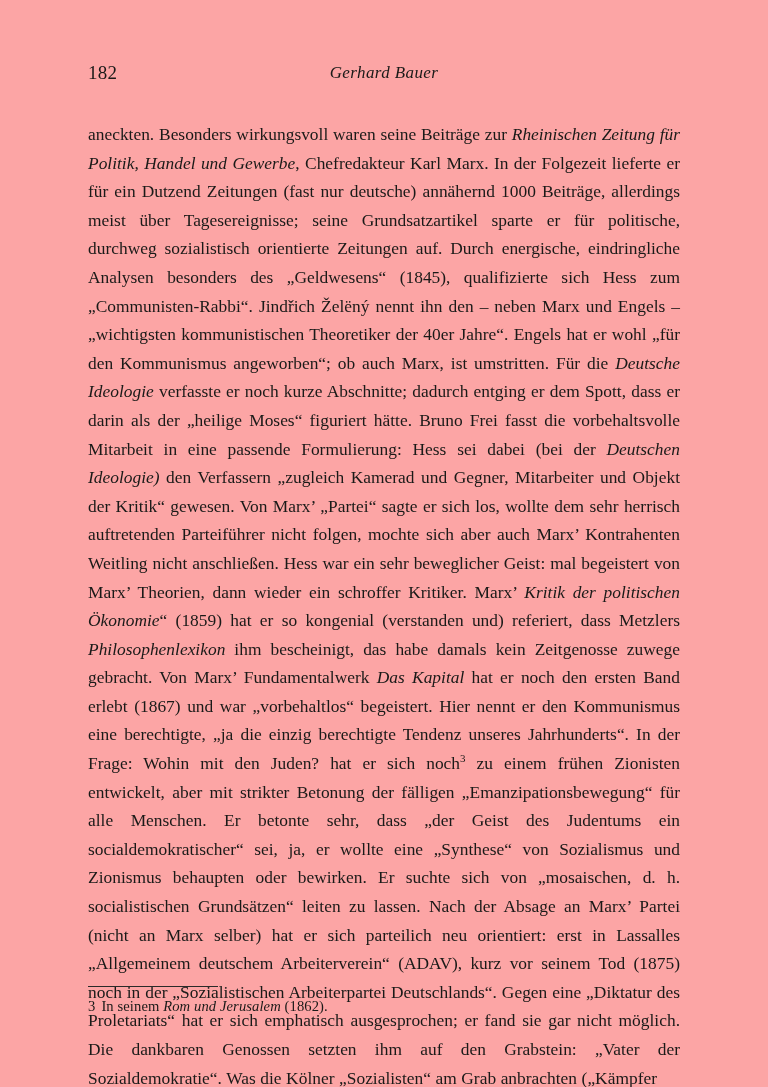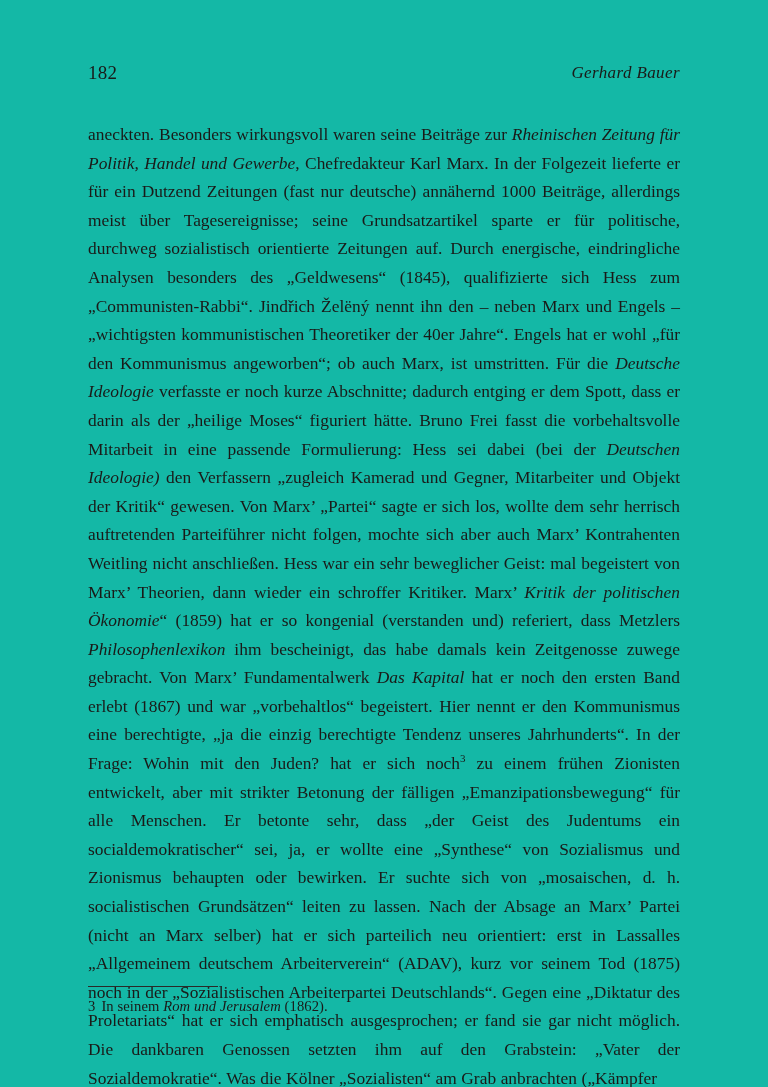--- a/index.html
+++ b/index.html
@@ -12,21 +12,21 @@
     height: 1087px;
     position: relative;
     font-family: "Liberation Serif", "DejaVu Serif", serif;
     color: #1a1a18;
     overflow: hidden;
   }
 
   .page {
     position: absolute;
     inset: 0;
-    background: #14b8a6;
+    background: #fca5a5;
   }
 
   
   .running-head {
     position: absolute;
     top: 60px;
     left: 88px;
     width: 592px;
     height: 26px;
   }
@@ -36,21 +36,21 @@
     top: 0;
     font-size: 19px;
     line-height: 26px;
     letter-spacing: 0.3px;
   }
   .head-title {
     position: absolute;
     left: 0;
     right: 0;
     top: 0;
-    text-align: right;
+    text-align: center;
     font-size: 17px;
     line-height: 26px;
     font-style: italic;
     letter-spacing: 0.4px;
   }
 
   
   .body-block {
     position: absolute;
     top: 112px;

